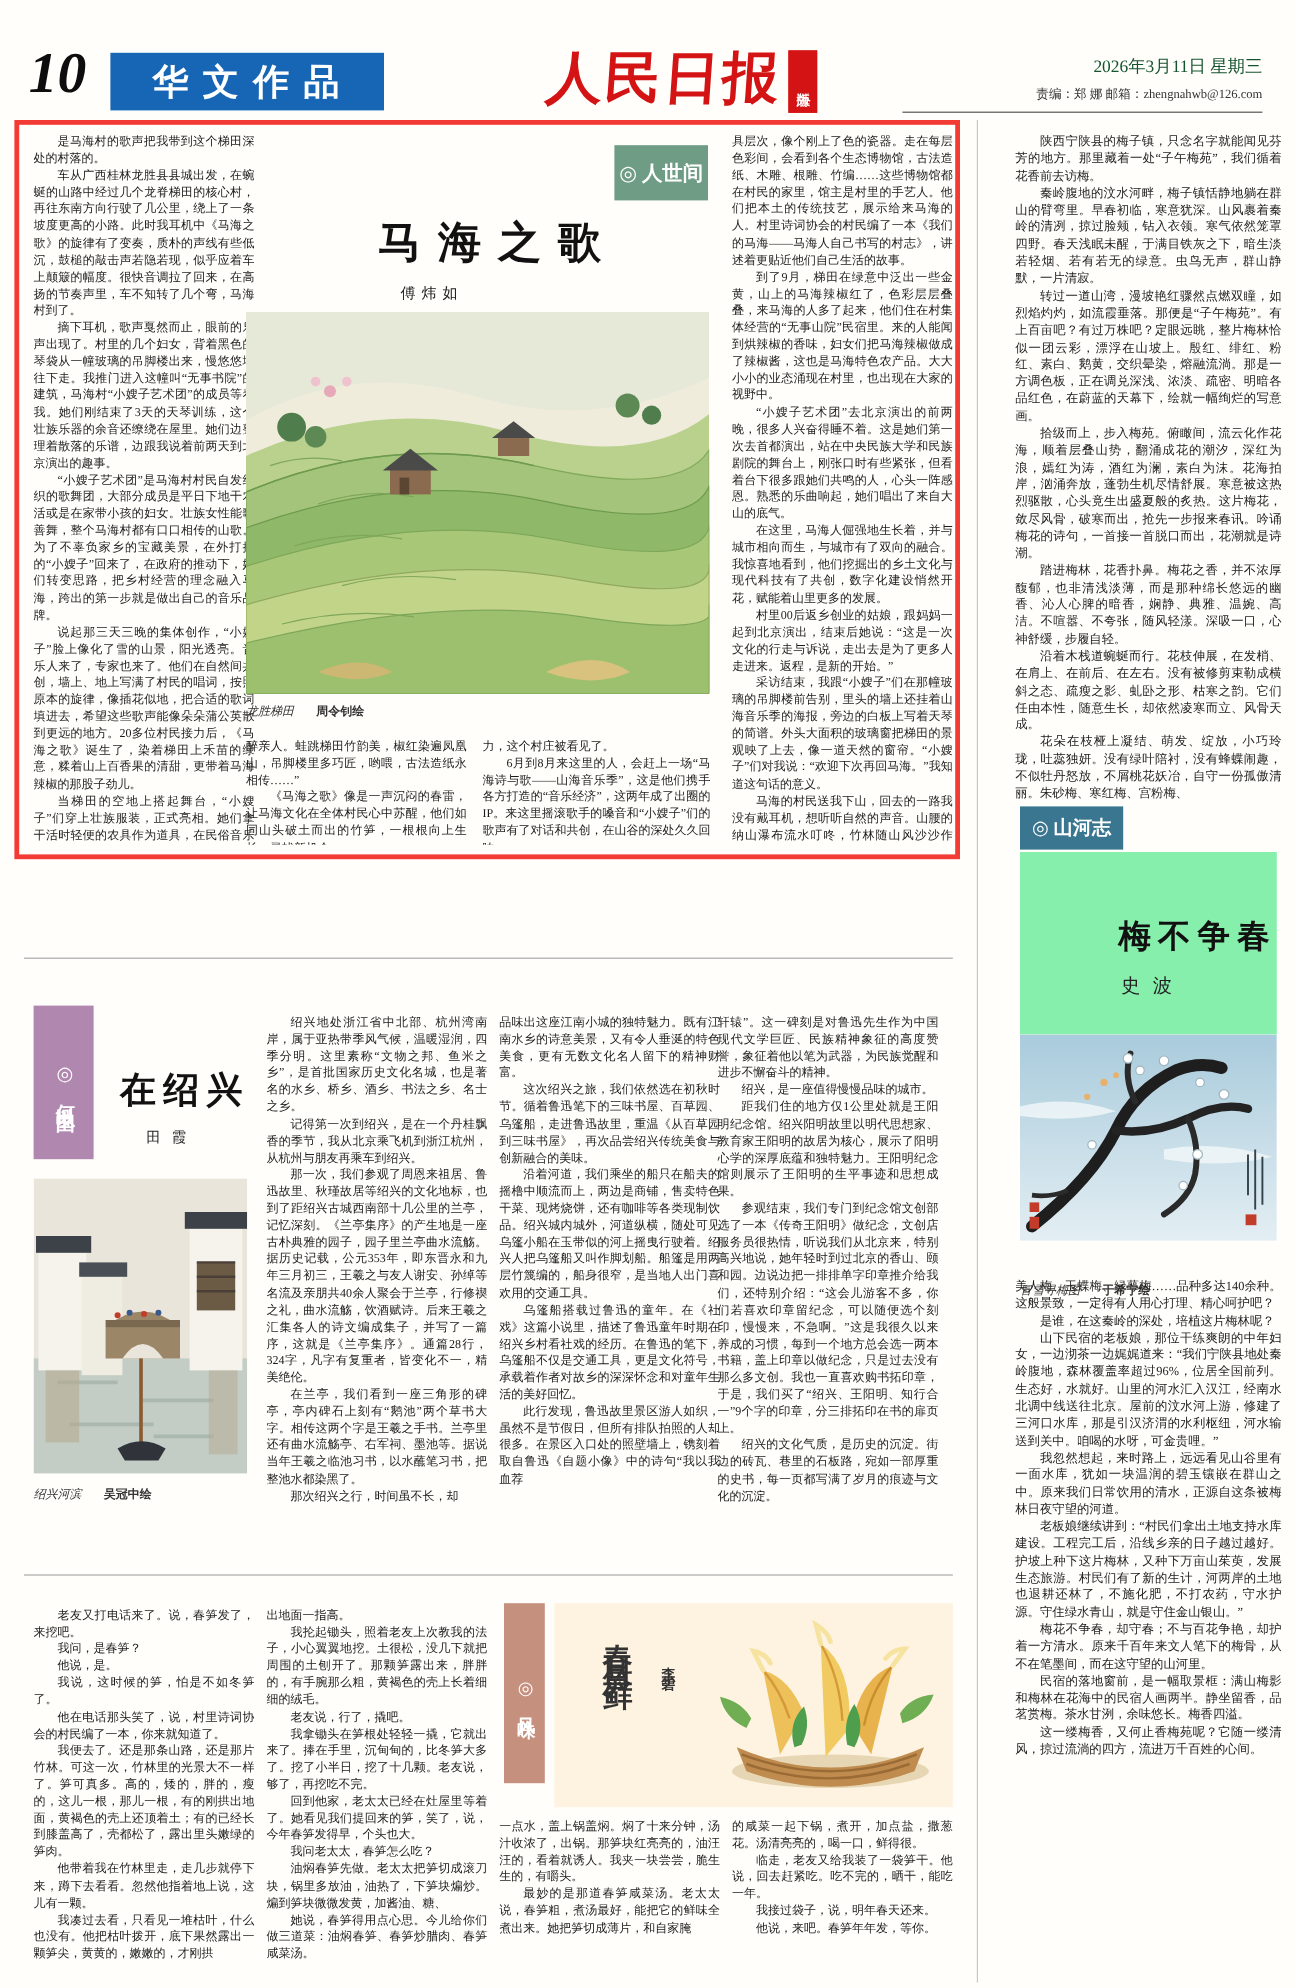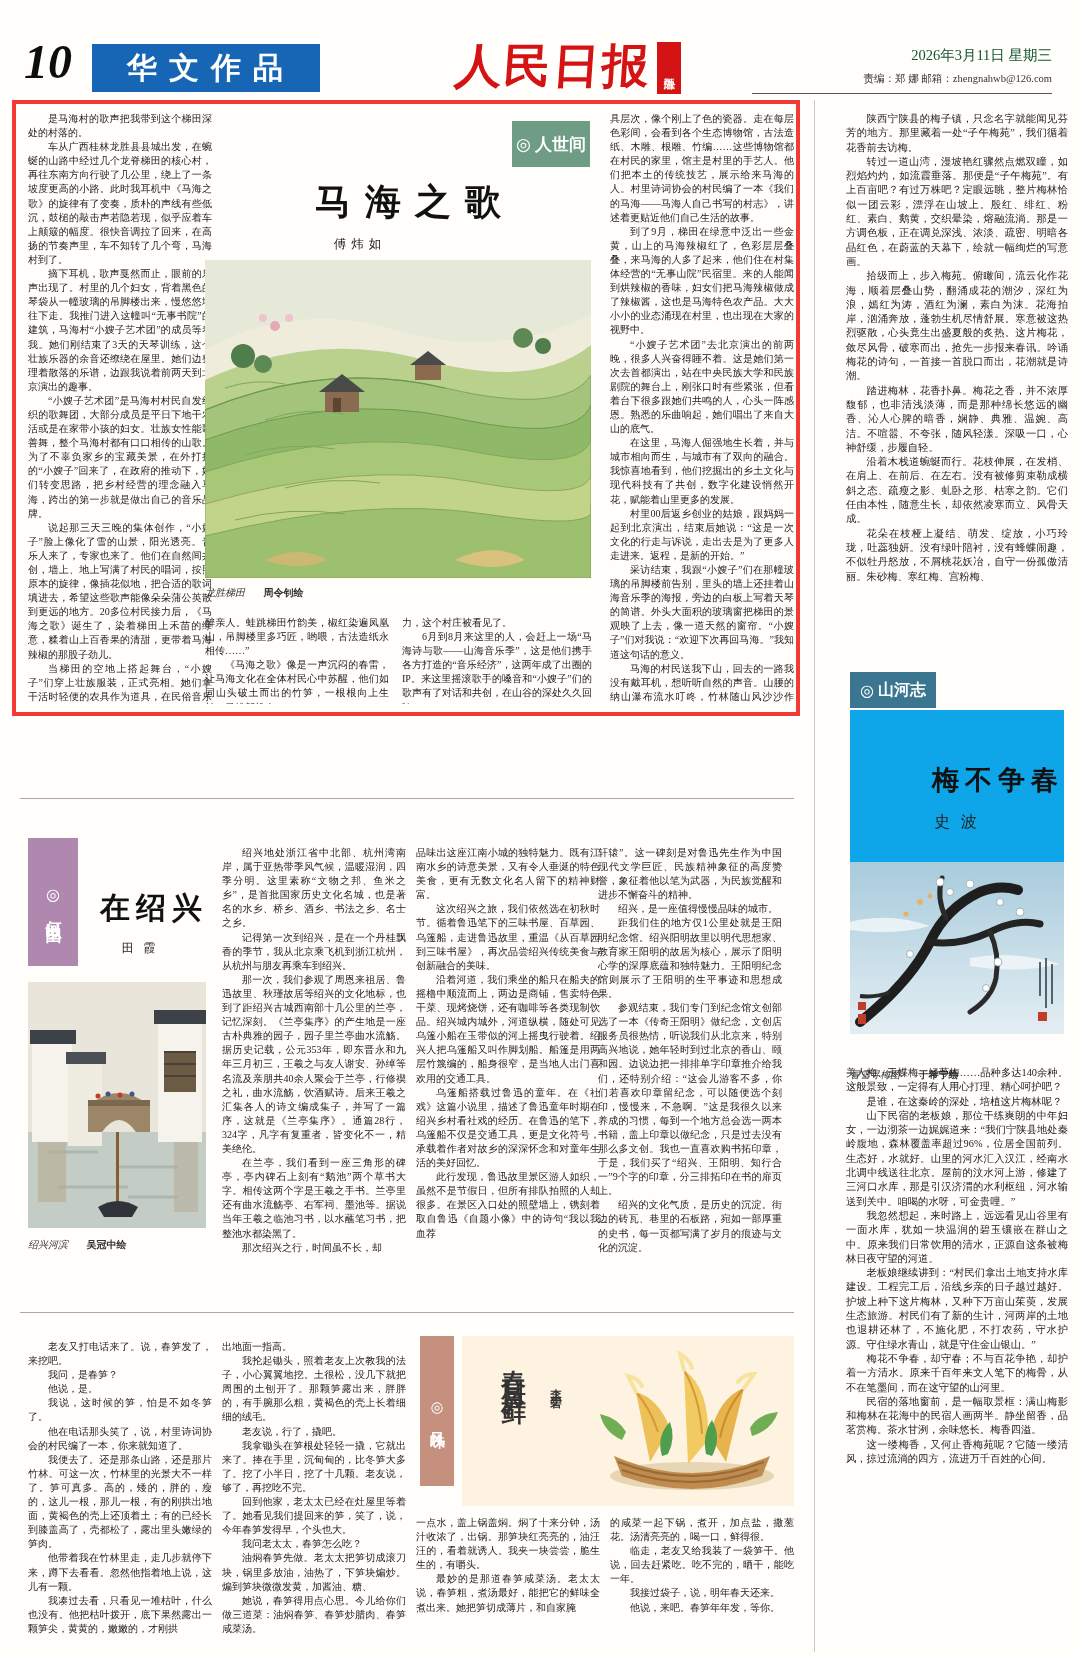--- a/index.html
+++ b/index.html
@@ -261,33 +261,34 @@
       <p>的咸菜一起下锅，煮开，加点盐，撒葱花。汤清亮亮的，喝一口，鲜得很。</p>
       <p>临走，老友又给我装了一袋笋干。他说，回去赶紧吃。吃不完的，晒干，能吃一年。</p>
       <p>我接过袋子，说，明年春天还来。</p>
       <p>他说，来吧。春笋年年发，等你。</p>
     </div>
 
   <div class="abs rule" style="left:814px;top:100px;width:1px;height:1552px;background:#c9c9c9;"></div>
 
   <div class="abs coltext" style="left:846px;top:112px;width:222px;height:554px;font-size:10.3px;line-height:14.3px;">
       <p>陕西宁陕县的梅子镇，只念名字就能闻见芬芳的地方。那里藏着一处“子午梅苑”，我们循着花香前去访梅。</p>
+      <p>秦岭腹地的汶水河畔，梅子镇恬静地躺在群山的臂弯里。早春初临，寒意犹深。山风裹着秦岭的清冽，掠过脸颊，钻入衣领。寒气依然笼罩四野。春天浅眠未醒，于满目铁灰之下，暗生淡若轻烟、若有若无的绿意。虫鸟无声，群山静默，一片清寂。</p>
       <p>转过一道山湾，漫坡艳红骤然点燃双瞳，如烈焰灼灼，如流霞垂落。那便是“子午梅苑”。有上百亩吧？有过万株吧？定眼远眺，整片梅林恰似一团云彩，漂浮在山坡上。殷红、绯红、粉红、素白、鹅黄，交织晕染，熔融流淌。那是一方调色板，正在调兑深浅、浓淡、疏密、明暗各品红色，在蔚蓝的天幕下，绘就一幅绚烂的写意画。</p>
       <p>拾级而上，步入梅苑。俯瞰间，流云化作花海，顺着层叠山势，翻涌成花的潮汐，深红为浪，嫣红为涛，酒红为澜，素白为沫。花海拍岸，汹涌奔放，蓬勃生机尽情舒展。寒意被这热烈驱散，心头竟生出盛夏般的炙热。这片梅花，敛尽风骨，破寒而出，抢先一步报来春讯。吟诵梅花的诗句，一首接一首脱口而出，花潮就是诗潮。</p>
       <p>踏进梅林，花香扑鼻。梅花之香，并不浓厚馥郁，也非清浅淡薄，而是那种绵长悠远的幽香、沁人心脾的暗香，娴静、典雅、温婉、高洁。不喧嚣、不夸张，随风轻漾。深吸一口，心神舒缓，步履自轻。</p>
       <p>沿着木栈道蜿蜒而行。花枝伸展，在发梢、在肩上、在前后、在左右。没有被修剪束勒成横斜之态、疏瘦之影、虬卧之形、枯寒之韵。它们任由本性，随意生长，却依然凌寒而立、风骨天成。</p>
       <p>花朵在枝桠上凝结、萌发、绽放，小巧玲珑，吐蕊独妍。没有绿叶陪衬，没有蜂蝶闹趣，不似牡丹怒放，不屑桃花妖冶，自守一份孤傲清丽。朱砂梅、寒红梅、宫粉梅、</p>
     </div>
 
   <div class="abs badge-h" style="left:850px;top:672px;width:86px;height:36px;background:#3a7690;font-size:16px;">
     <span class="ring">◎</span>
     <span>山河志</span>
   </div>
 
-  <div class="abs" style="left:850px;top:710px;width:214px;height:152px;background:#0ea5e9;">
+  <div class="abs" style="left:850px;top:710px;width:214px;height:152px;background:#86efac;">
     <div class="art-title" style="margin-top:52px;font-size:27px;letter-spacing:6px;">梅不争春</div>
     <div class="art-author" style="margin-top:14px;font-size:16px;letter-spacing:3px;">史  波</div>
   </div>
 
   <div class="abs" style="left:850px;top:862px;width:214px;height:172px;">
     <svg width="214" height="172" viewBox="0 0 214 172">
       <defs>
         <linearGradient id="skyg" x1="0" y1="0" x2="0" y2="1">
           <stop offset="0" stop-color="#a9cbdc"></stop>
             <stop offset="1" stop-color="#e3eef3"></stop>

